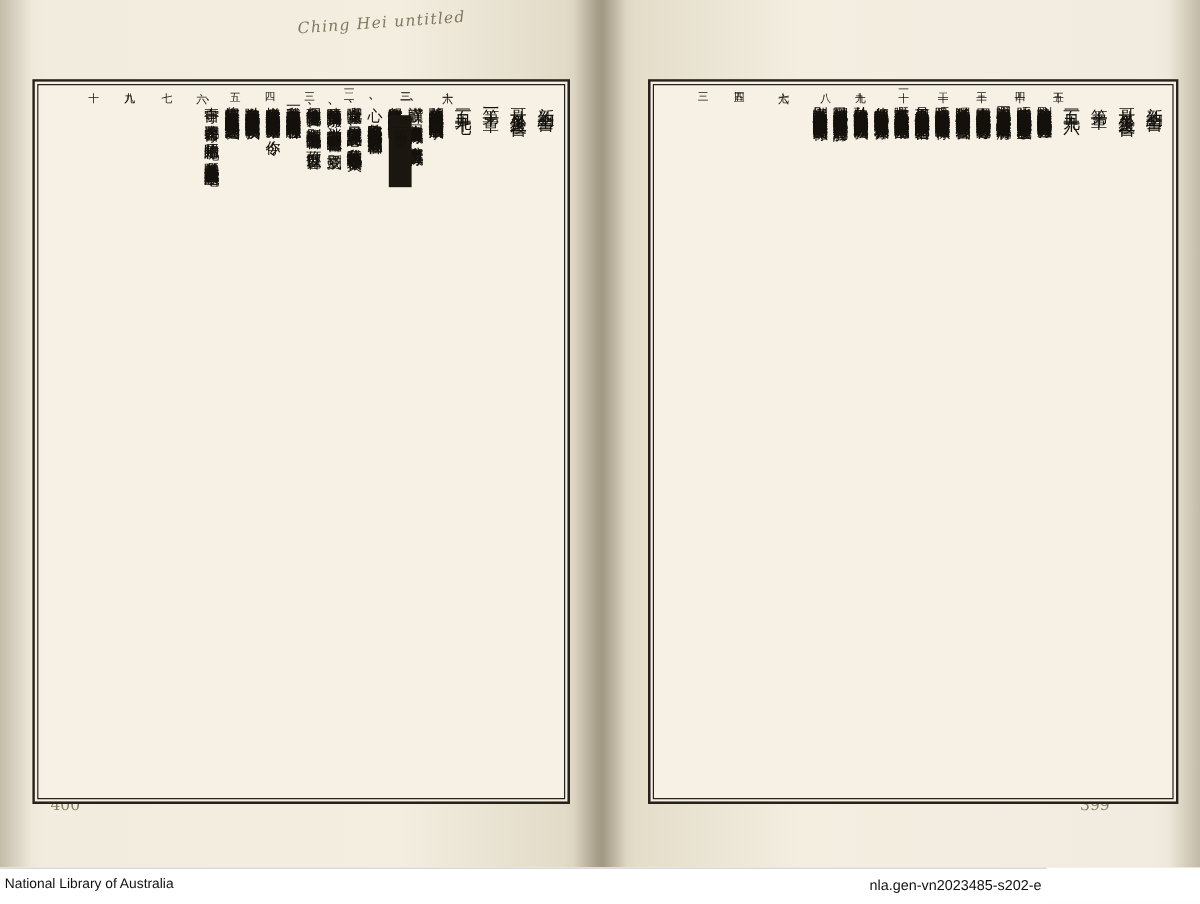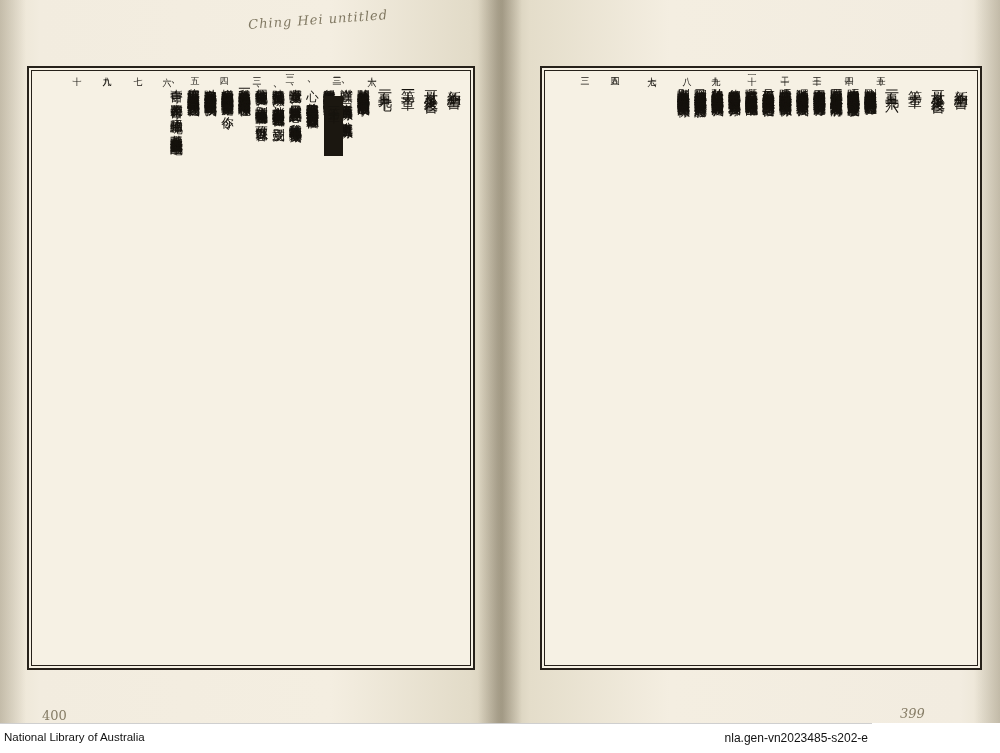--- a/index.html
+++ b/index.html
@@ -186,22 +186,22 @@
   <div class="scan">
     <div class="leaf left"></div>
     <div class="leaf right"></div>
     <div class="gutter"></div>
     <div class="edge-left"></div>
     <div class="edge-right"></div>
     <div class="speckle"></div>
 
     <div class="handwriting" style="left:248px; top:12px;">Ching Hei untitled</div>
 
-    <div class="pencil-num" style="left:42px; top:664px;margin-top:44px;">400</div>
-    <div class="pencil-num" style="left:900px; top:706px;font-style:italic;">399</div>
+    <div class="pencil-num" style="left:42px; top:664px;">400</div>
+    <div class="pencil-num" style="left:900px; top:664px;">399</div>
 
     <div class="frame left">
       <div class="frame-inner">
         <div class="cols">
 
           <div class="col header-col">新約全書</div>
           <div class="col header-col">哥林多人後書</div>
           <div class="col header-col">第十一章</div>
           <div class="col header-col">三百九十七</div>
           <div class="col">越發廣闊等我哋在你外邊嘅地方傳福音就唔撠別人依住限制所做成嘅事</div>

